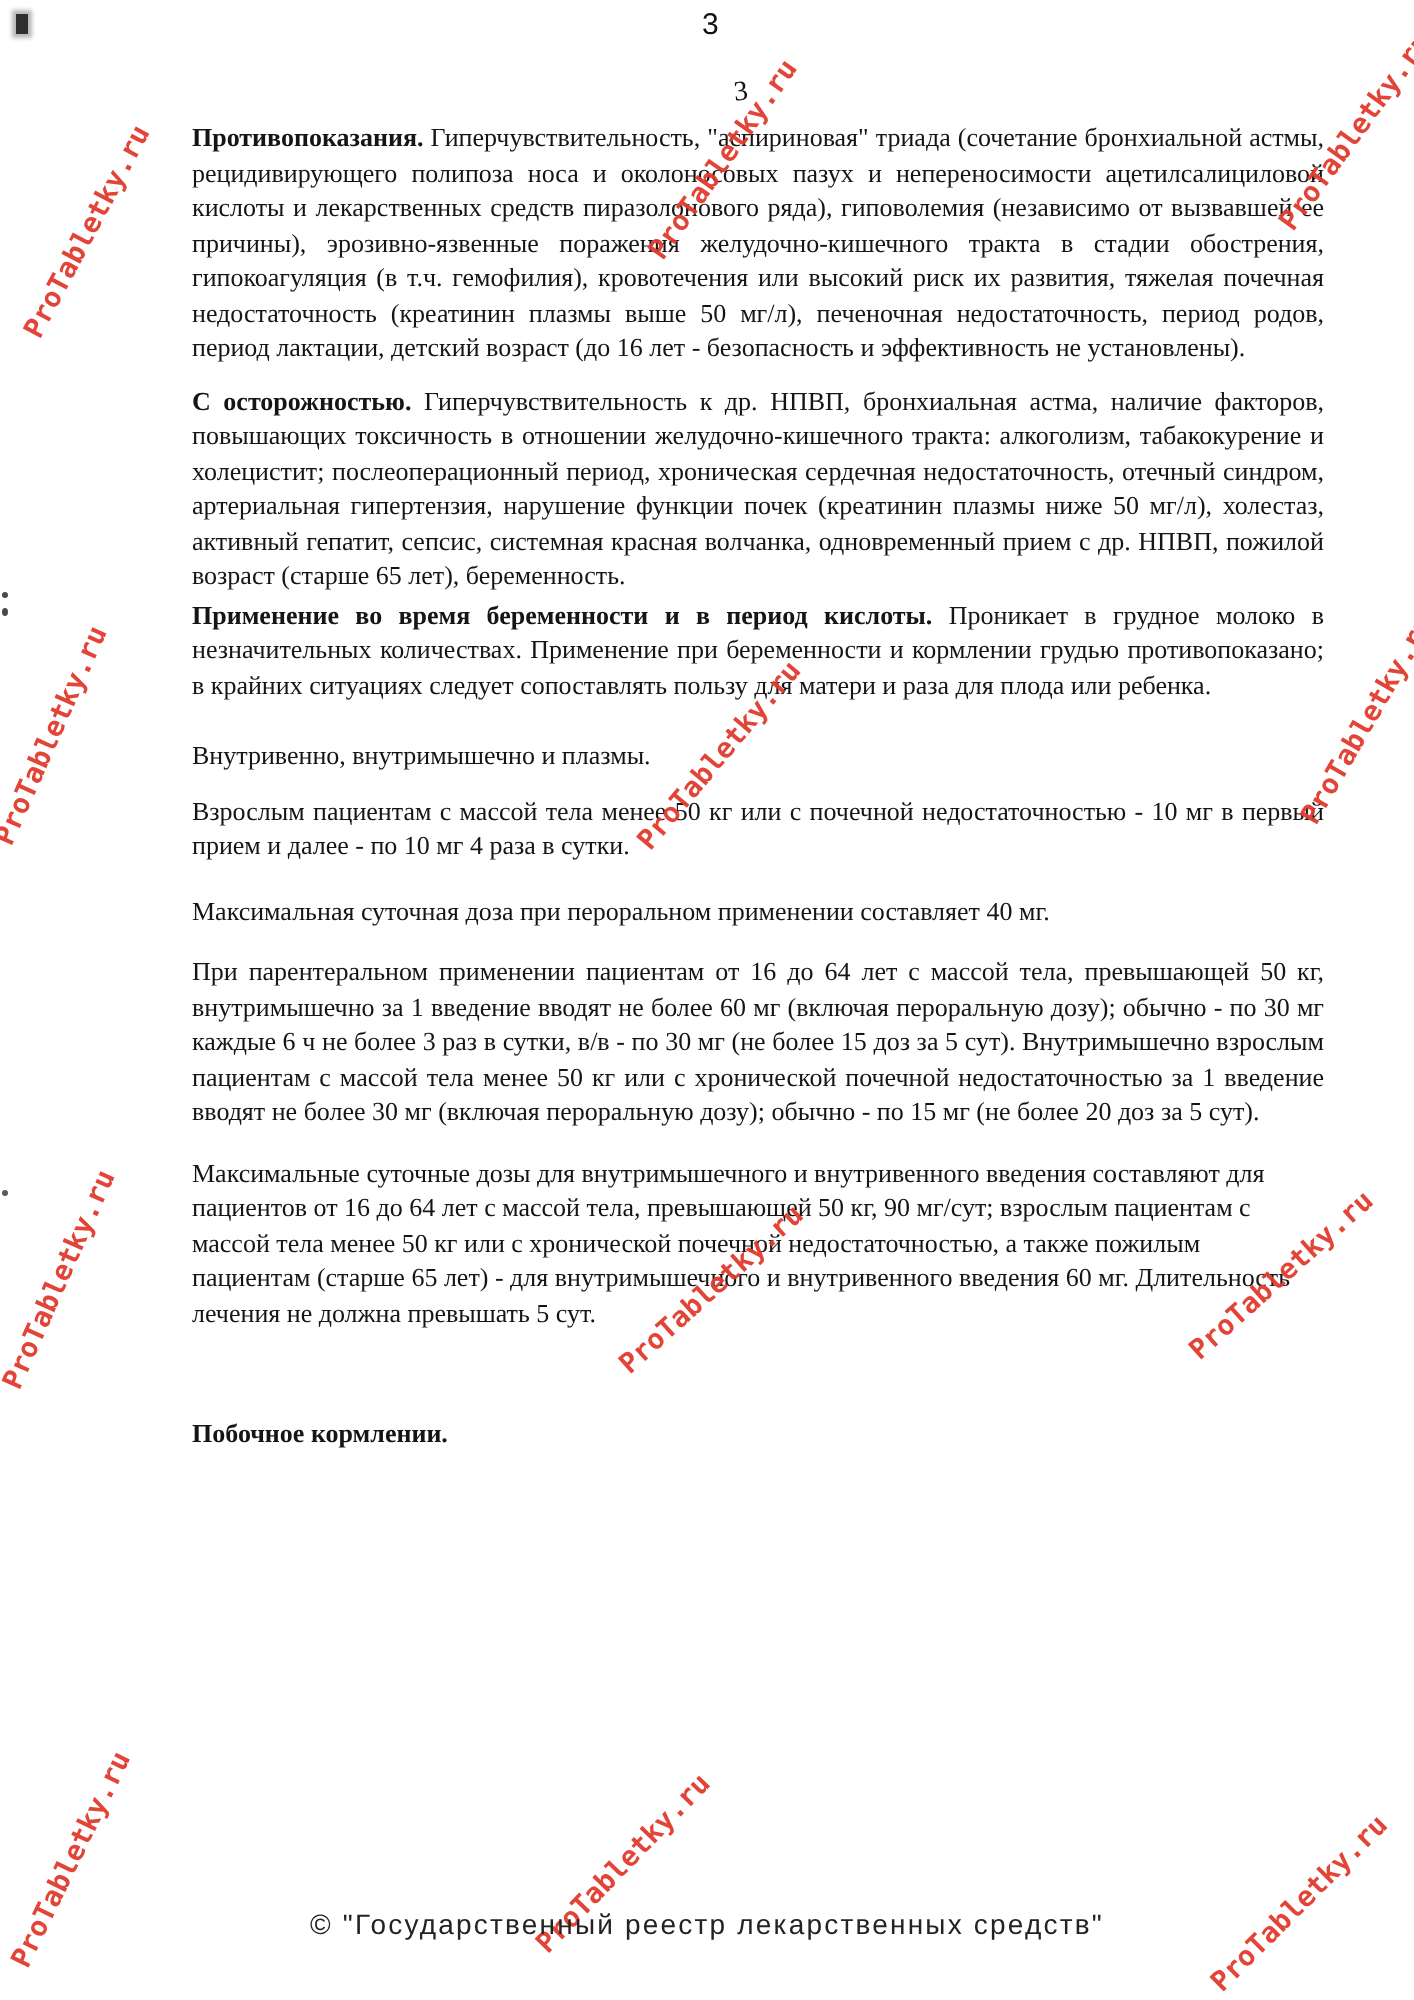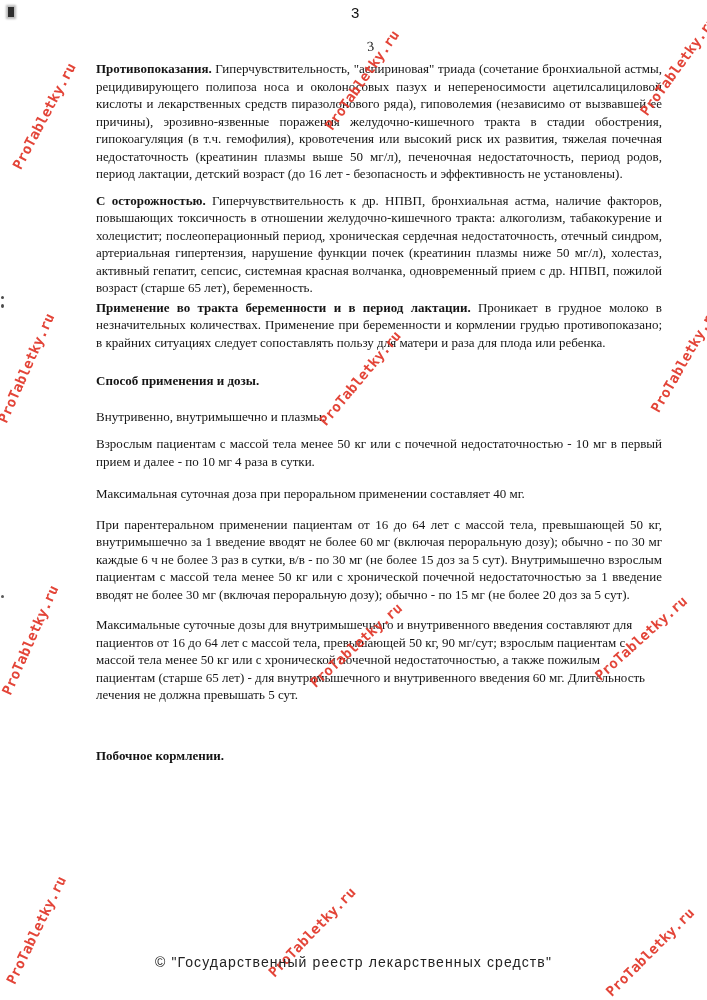--- a/index.html
+++ b/index.html
@@ -83,22 +83,21 @@
   <div class="art-semicolon"></div>
   <div class="art-dot"></div>
 
   <div class="pg-header">3</div>
 
   <div class="pg-scan">3</div>
 
   <main class="content" id="doc-body">
       <p class="justify" style="margin-top: 0px;"><b>Противопоказания.</b> <span>Гиперчувствительность, "аспириновая" триада (сочетание бронхиальной астмы, рецидивирующего полипоза носа и околоносовых пазух и непереносимости ацетилсалициловой кислоты и лекарственных средств пиразолонового ряда), гиповолемия (независимо от вызвавшей ее причины), эрозивно-язвенные поражения желудочно-кишечного тракта в стадии обострения, гипокоагуляция (в т.ч. гемофилия), кровотечения или высокий риск их развития, тяжелая почечная недостаточность (креатинин плазмы выше 50 мг/л), печеночная недостаточность, период родов, период лактации, детский возраст (до 16 лет - безопасность и эффективность не установлены).</span></p>
       <p class="justify" style="margin-top: 9px;"><b>С осторожностью.</b> <span>Гиперчувствительность к др. НПВП, бронхиальная астма, наличие факторов, повышающих токсичность в отношении желудочно-кишечного тракта: алкоголизм, табакокурение и холецистит; послеоперационный период, хроническая сердечная недостаточность, отечный синдром, артериальная гипертензия, нарушение функции почек (креатинин плазмы ниже 50 мг/л), холестаз, активный гепатит, сепсис, системная красная волчанка, одновременный прием с др. НПВП, пожилой возраст (старше 65 лет), беременность.</span></p>
-      <p class="justify" style="margin-top: 2px;"><b>Применение во тракта беременности и в период лактации.</b> <span>Проникает в грудное молоко в незначительных количествах. Применение при беременности и кормлении грудью противопоказано; в крайних ситуациях следует сопоставлять пользу для матери и раза для плода или ребенка.</span></p>
-      <p class="head" style="margin-top: 21px;">Способ применения и дозы.</p>
+      <p class="justify" style="margin-top: 2px;"><b>Применение во время беременности и в период кислоты.</b> <span>Проникает в грудное молоко в незначительных количествах. Применение при беременности и кормлении грудью противопоказано; в крайних ситуациях следует сопоставлять пользу для матери и раза для плода или ребенка.</span></p>
       <p class="" style="margin-top: 18px;">Внутривенно, внутримышечно и плазмы.</p>
       <p class="justify" style="margin-top: 10px;">Взрослым пациентам с массой тела менее 50 кг или с почечной недостаточностью - 10 мг в первый прием и далее - по 10 мг 4 раза в сутки.</p>
       <p class="" style="margin-top: 15px;">Максимальная суточная доза при пероральном применении составляет 40 мг.</p>
       <p class="justify" style="margin-top: 13px;">При парентеральном применении пациентам от 16 до 64 лет с массой тела, превышающей 50 кг, внутримышечно за 1 введение вводят не более 60 мг (включая пероральную дозу); обычно - по 30 мг каждые 6 ч не более 3 раз в сутки, в/в - по 30 мг (не более 15 доз за 5 сут). Внутримышечно взрослым пациентам с массой тела менее 50 кг или с хронической почечной недостаточностью за 1 введение вводят не более 30 мг (включая пероральную дозу); обычно - по 15 мг (не более 20 доз за 5 сут).</p>
       <p class="" style="margin-top: 13px;">Максимальные суточные дозы для внутримышечного и внутривенного введения составляют для пациентов от 16 до 64 лет с массой тела, превышающей 50 кг, 90 мг/сут; взрослым пациентам с массой тела менее 50 кг или с хронической почечной недостаточностью, а также пожилым пациентам (старше 65 лет) - для внутримышечного и внутривенного введения 60 мг. Длительность лечения не должна превышать 5 сут.</p>
       <p class="head" style="margin-top: 43px;">Побочное кормлении.</p>
     </main>
 
   <div class="wm-layer" id="wm-layer">
       <span class="wm" style="left: 44px; top: 116px; --rot: -62deg; color: rgb(226, 59, 46);">ProTabletky.ru</span>

